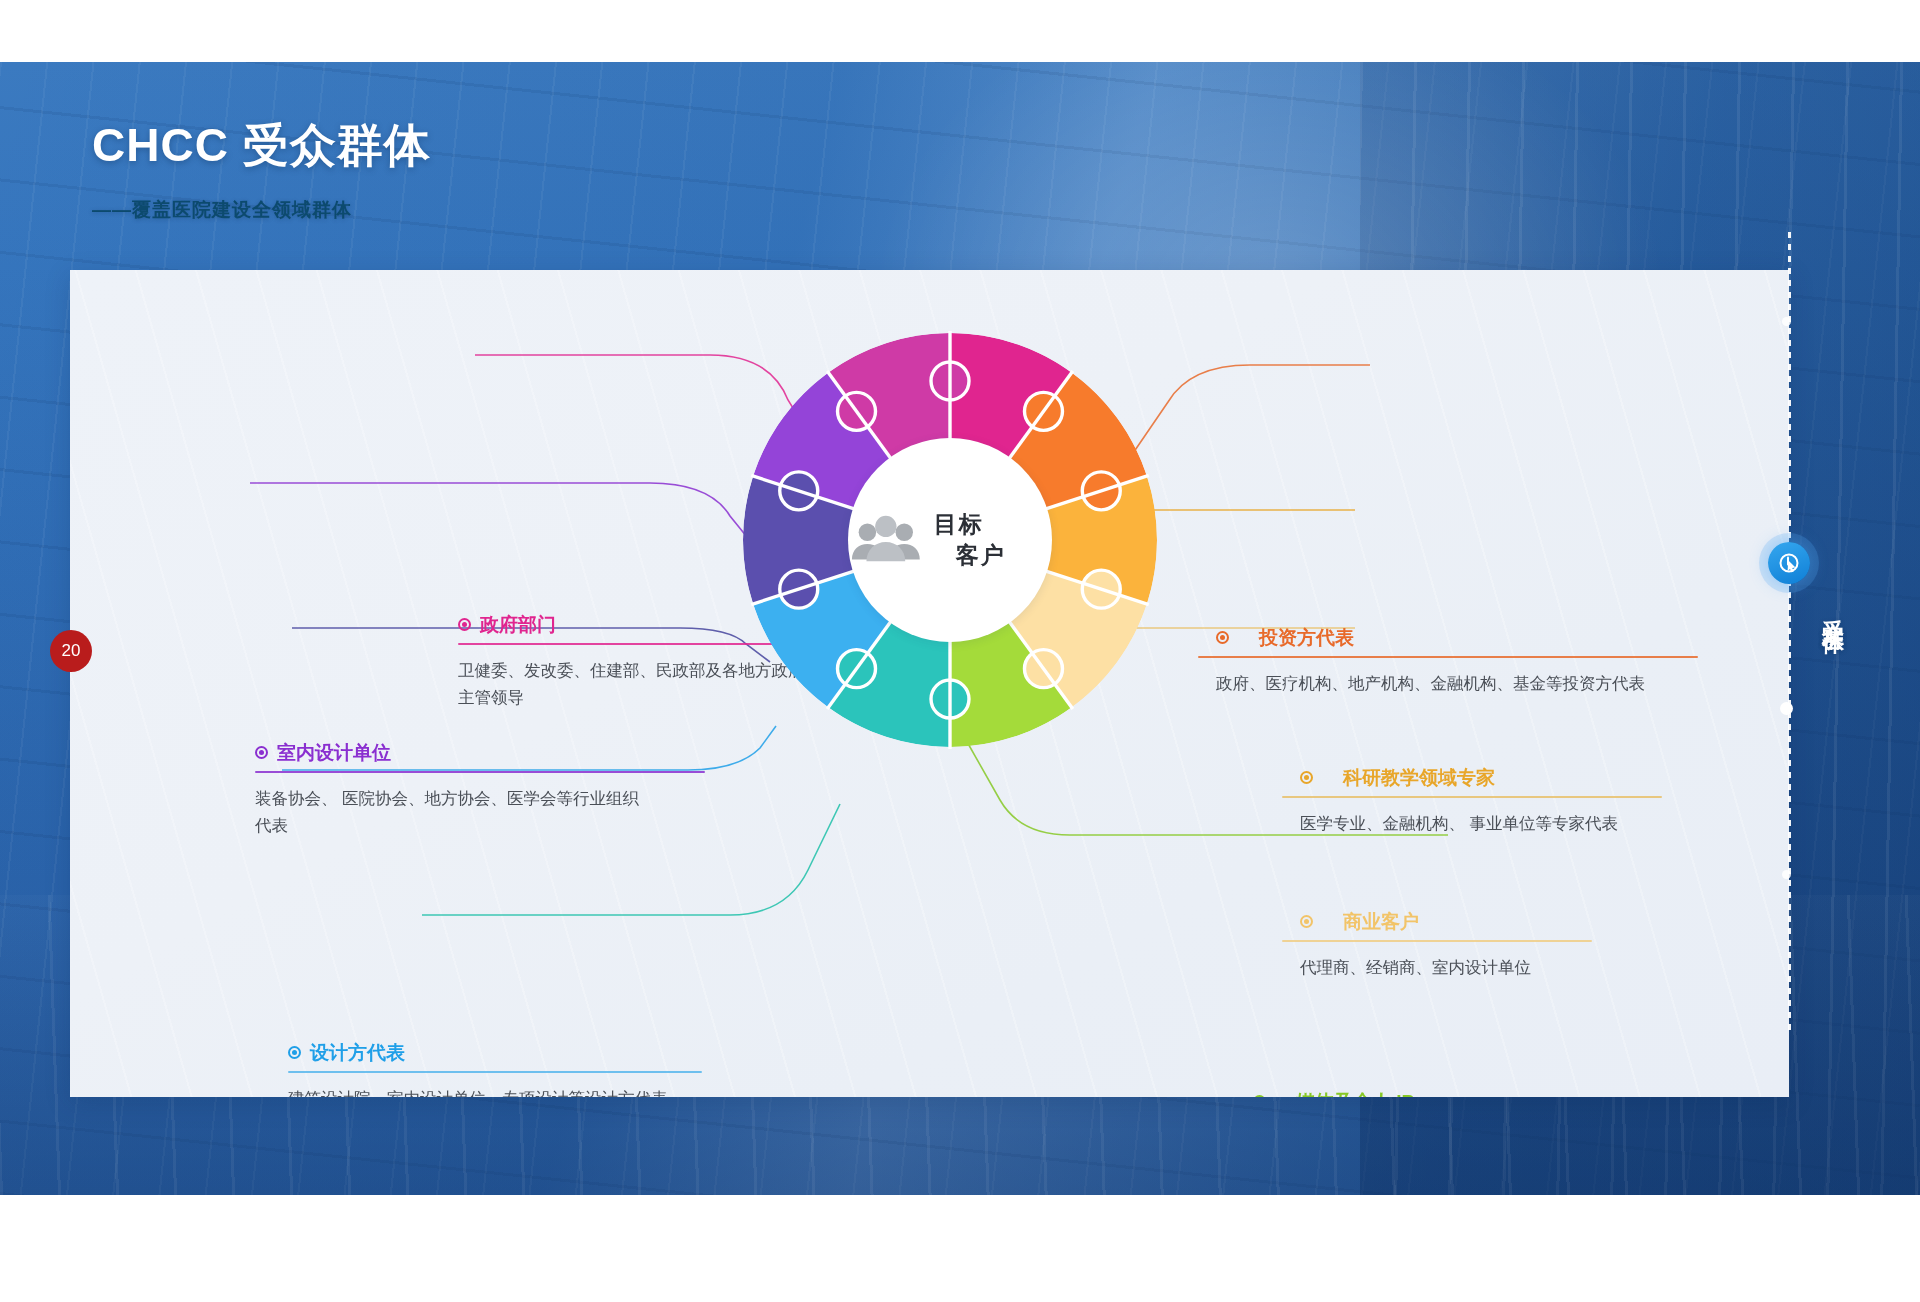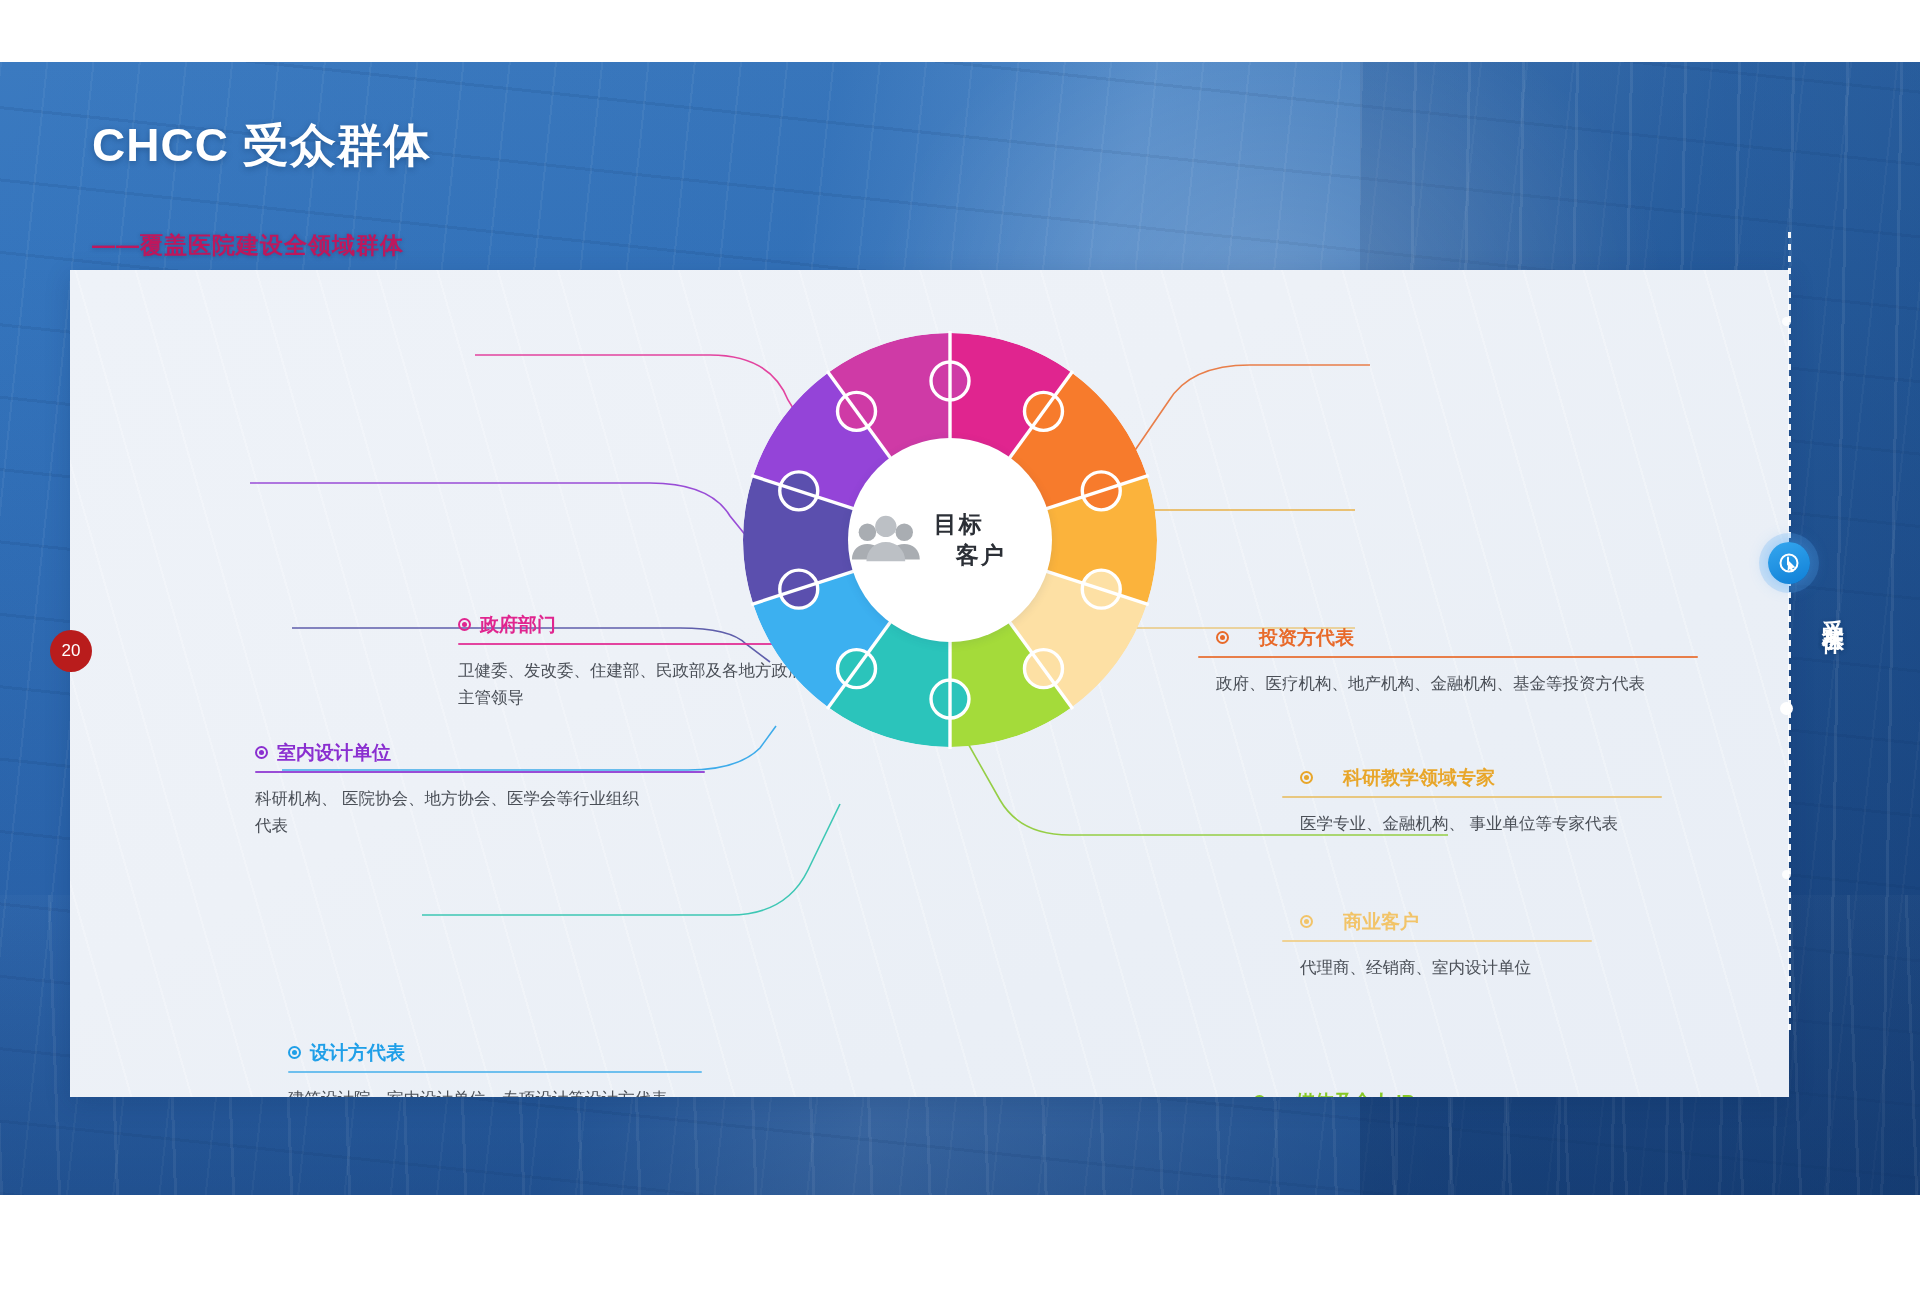--- a/index.html
+++ b/index.html
@@ -45,24 +45,23 @@
     pointer-events:none;
   }
 
   
   .title {
     position:absolute; left:92px; top:122px; color:#ffffff;
     font-size:46px; font-weight:bold; letter-spacing:1px; line-height:1;
     text-shadow:0 2px 6px rgba(10,40,80,.35);
   }
   .subtitle {
-    position:absolute; left:92px; top:200px; color:#be185d;
-    font-size:23px; font-weight:bold; letter-spacing:1px; line-height:1;
+    position:absolute; left:92px; top:200px; color:#0c4a6e;
+    font-size:19px; font-weight:bold; letter-spacing:1px; line-height:1;
     text-shadow:0 1px 4px rgba(10,40,80,.30);
-    margin-top:34px;
   }
 
   
   .card {
     position:absolute; left:70px; top:270px; width:1719px; height:827px;
     background:linear-gradient(150deg,#eef2f8 0%,#edf1f7 40%,#eaeff6 70%,#e9eef6 100%);
     box-shadow:0 6px 24px rgba(8,36,78,.18);
     overflow:hidden;
   }
   .card::after{ 
@@ -199,21 +198,21 @@
     </div>
 
     <div class="info left" style="left:185px; top:473px;">
       <div class="hdr">
         <span class="dot-ring" style="color:#8a2fd0">
             <i></i>
           </span>
         <span class="ttl" style="color:#8a2fd0">室内设计单位</span>
       </div>
       <div class="rule" style="width:450px;background:#8a2fd0"></div>
-      <div class="desc">科研机构、 医院协会、地方协会、医学会等行业组织
+      <div class="desc">装备协会、 医院协会、地方协会、医学会等行业组织
 代表</div>
     </div>
 
 
     <div class="info left" style="left:218px; top:773px;">
       <div class="hdr">
         <span class="dot-ring" style="color:#1f9fe8">
             <i></i>
           </span>
         <span class="ttl" style="color:#1f9fe8">设计方代表</span>

